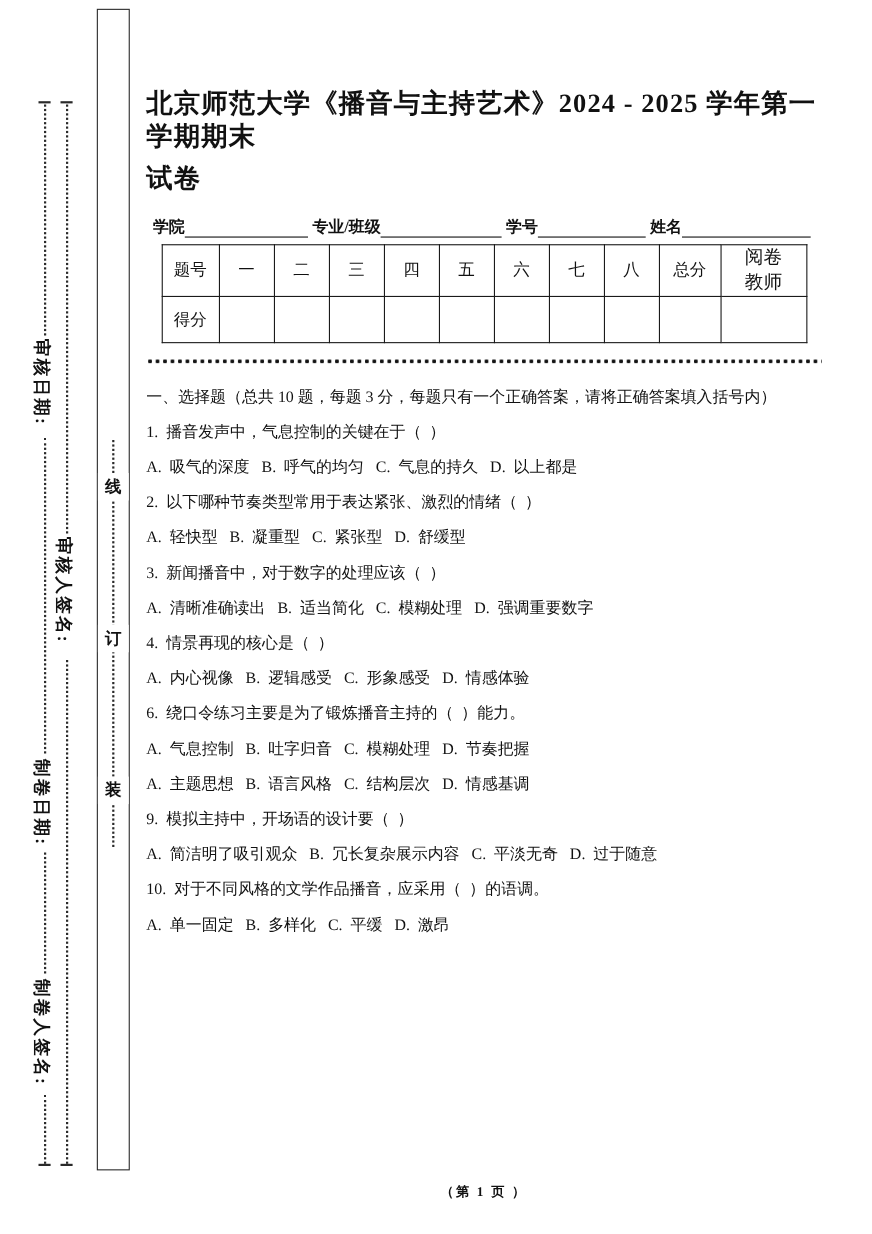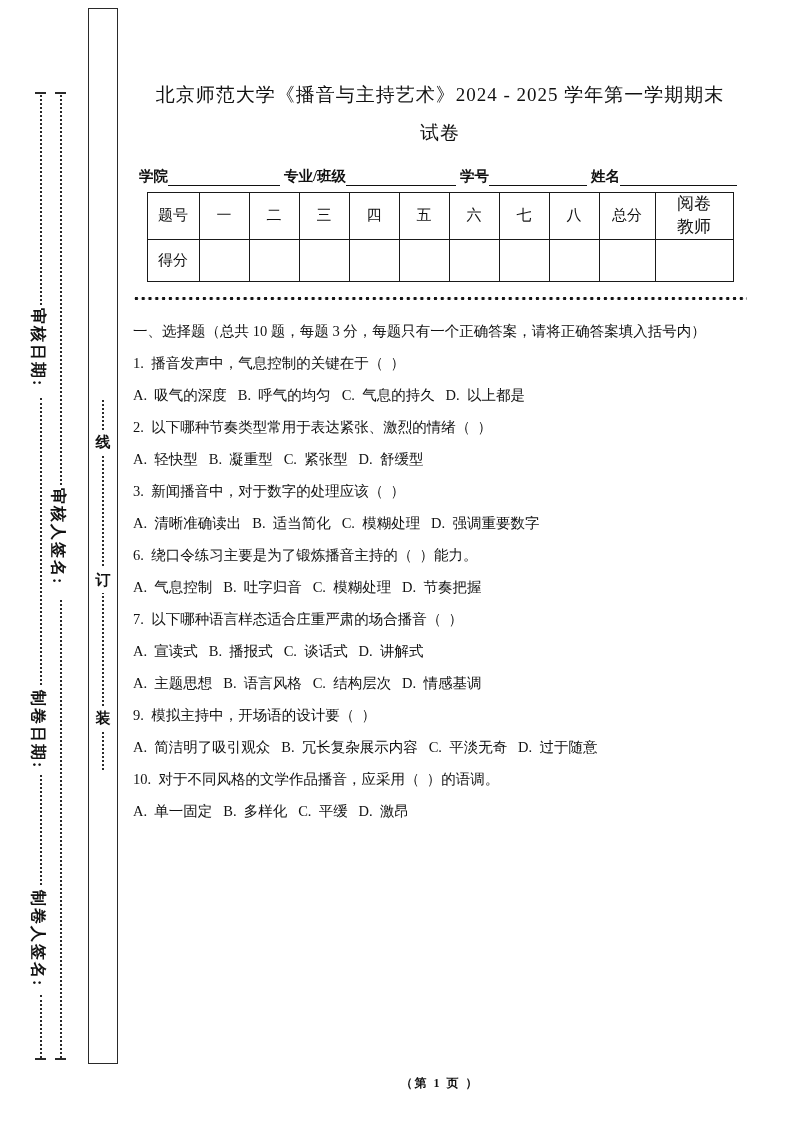--- a/index.html
+++ b/index.html
@@ -24,21 +24,21 @@
     border:1.5px solid #2a2a2a; background:#fff;
   }
   .binding-dotted { position:absolute; left:102px; width:0; border-left:2px dotted #2a2a2a; }
   .binding-char {
     position:absolute; left:89px; width:28px; text-align:center; background:#fff;
     font-weight:bold; font-size:15px; padding:3px 0; z-index:2;
   }
 
   
   .content { position:absolute; left:133px; top:80px; width:614px; }
-  .title-line { text-align:center; font-size:19px; font-weight:normal; line-height:30px; letter-spacing:1px; }
+  .title-line { font-size:24px; font-weight:bold; line-height:30px; letter-spacing:1px; }
   .title-line + .title-line { margin-top:8px; }
 
   .form-row { display:flex; align-items:flex-end; margin-top:18px; padding:0 6px; font-size:14.5px; font-weight:bold;text-align:center; }
   .form-row .lbl { white-space:nowrap; }
   .form-row .u { border-bottom:1.4px solid #111; height:20px; margin-right:4px; }
 
   table.score { border-collapse:collapse; table-layout:fixed; margin:6px auto 0; }
   table.score td { border:1.6px solid #1a1a1a; text-align:center; vertical-align:middle; font-size:15px; }
   table.score tr.r1 td { height:46px; }
   table.score tr.r2 td { height:42px; }
@@ -160,26 +160,26 @@
     </div>
     <div>
       <div class="body-text">2.  以下哪种节奏类型常用于表达紧张、激烈的情绪（  ）</div>
       <div class="body-text">A.  轻快型   B.  凝重型   C.  紧张型   D.  舒缓型</div>
     </div>
     <div>
       <div class="body-text">3.  新闻播音中，对于数字的处理应该（  ）</div>
       <div class="body-text">A.  清晰准确读出   B.  适当简化   C.  模糊处理   D.  强调重要数字</div>
     </div>
     <div>
+      <div class="body-text">4.  情景再现的核心是（  ）</div>
+      <div class="body-text">A.  内心视像   B.  逻辑感受   C.  形象感受   D.  情感体验</div>
+    </div>
+    <div>
       <div class="body-text">6.  绕口令练习主要是为了锻炼播音主持的（  ）能力。</div>
       <div class="body-text">A.  气息控制   B.  吐字归音   C.  模糊处理   D.  节奏把握</div>
-    </div>
-    <div>
-      <div class="body-text">7.  以下哪种语言样态适合庄重严肃的场合播音（  ）</div>
-      <div class="body-text">A.  宣读式   B.  播报式   C.  谈话式   D.  讲解式</div>
     </div>
     <div>
       <div class="body-text">A.  主题思想   B.  语言风格   C.  结构层次   D.  情感基调</div>
     </div>
     <div>
       <div class="body-text">9.  模拟主持中，开场语的设计要（  ）</div>
       <div class="body-text">A.  简洁明了吸引观众   B.  冗长复杂展示内容   C.  平淡无奇   D.  过于随意</div>
     </div>
     <div>
       <div class="body-text">10.  对于不同风格的文学作品播音，应采用（  ）的语调。</div>

